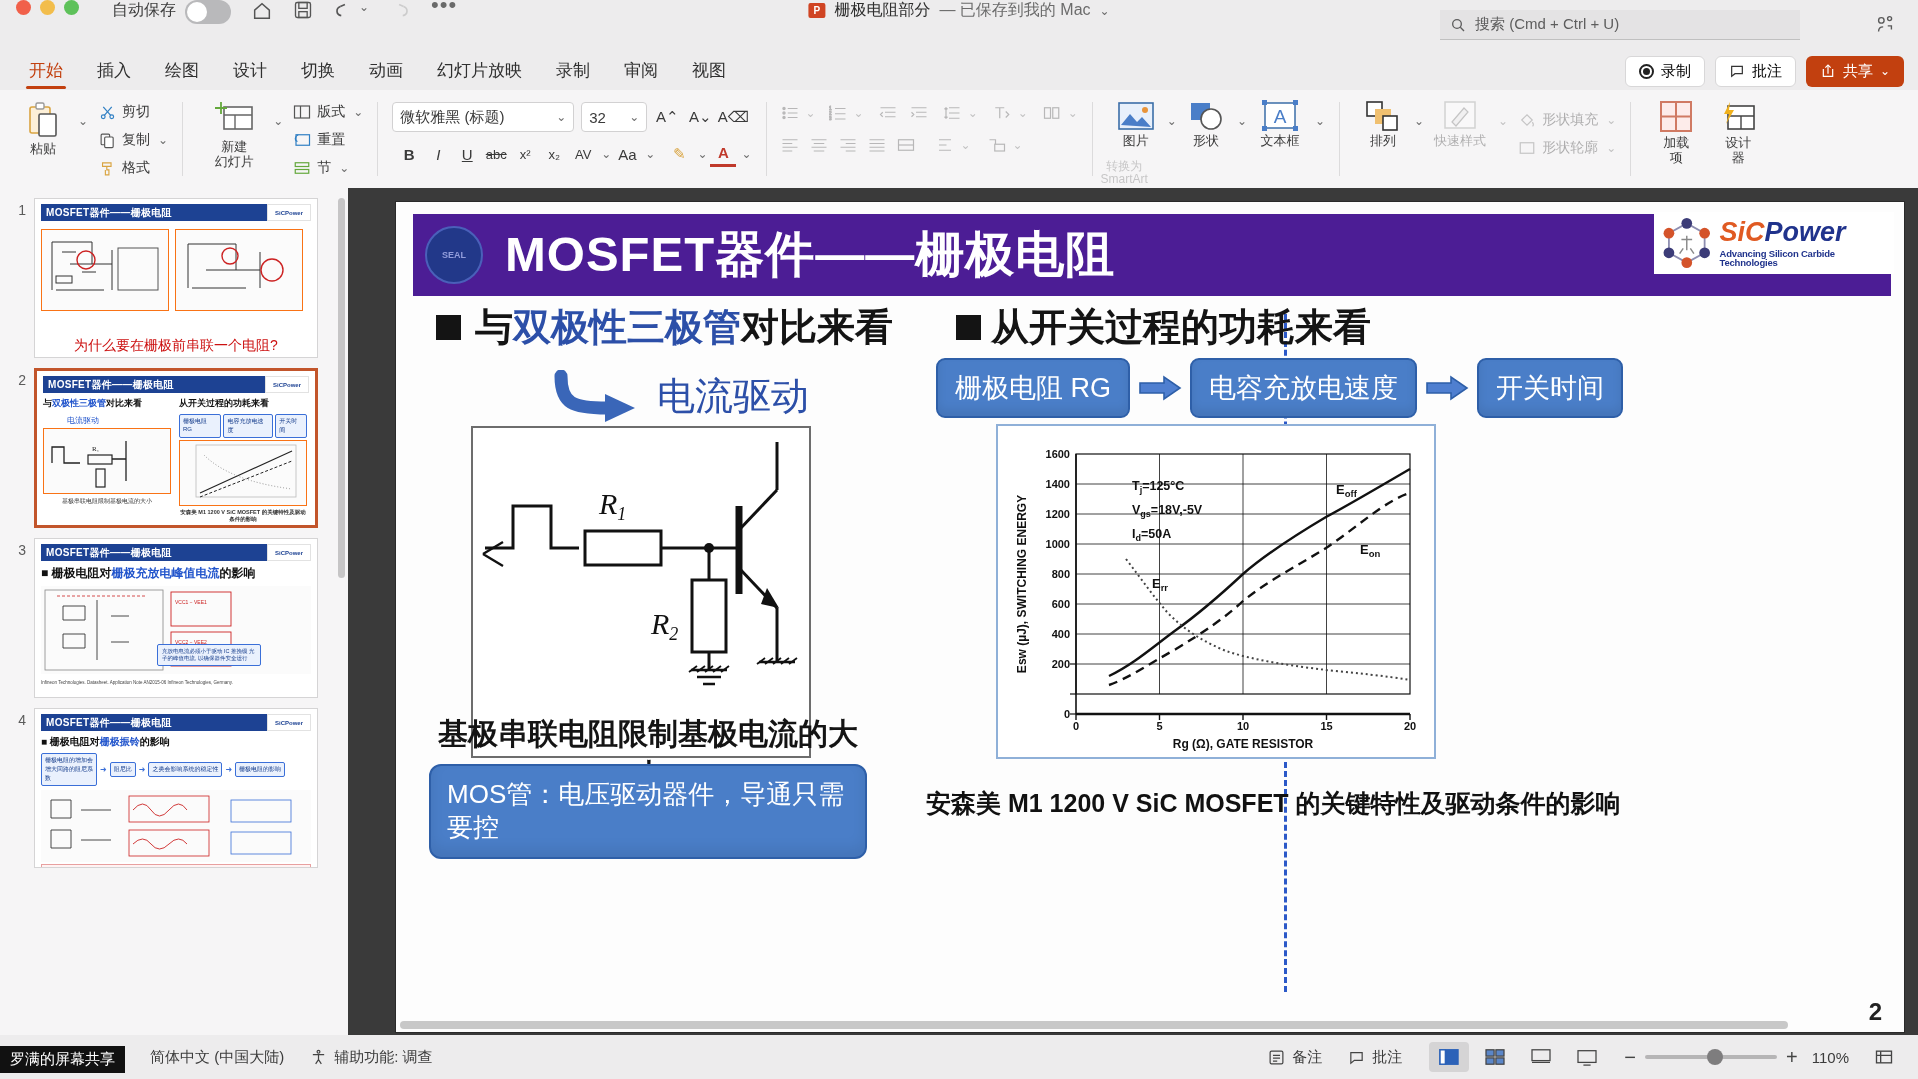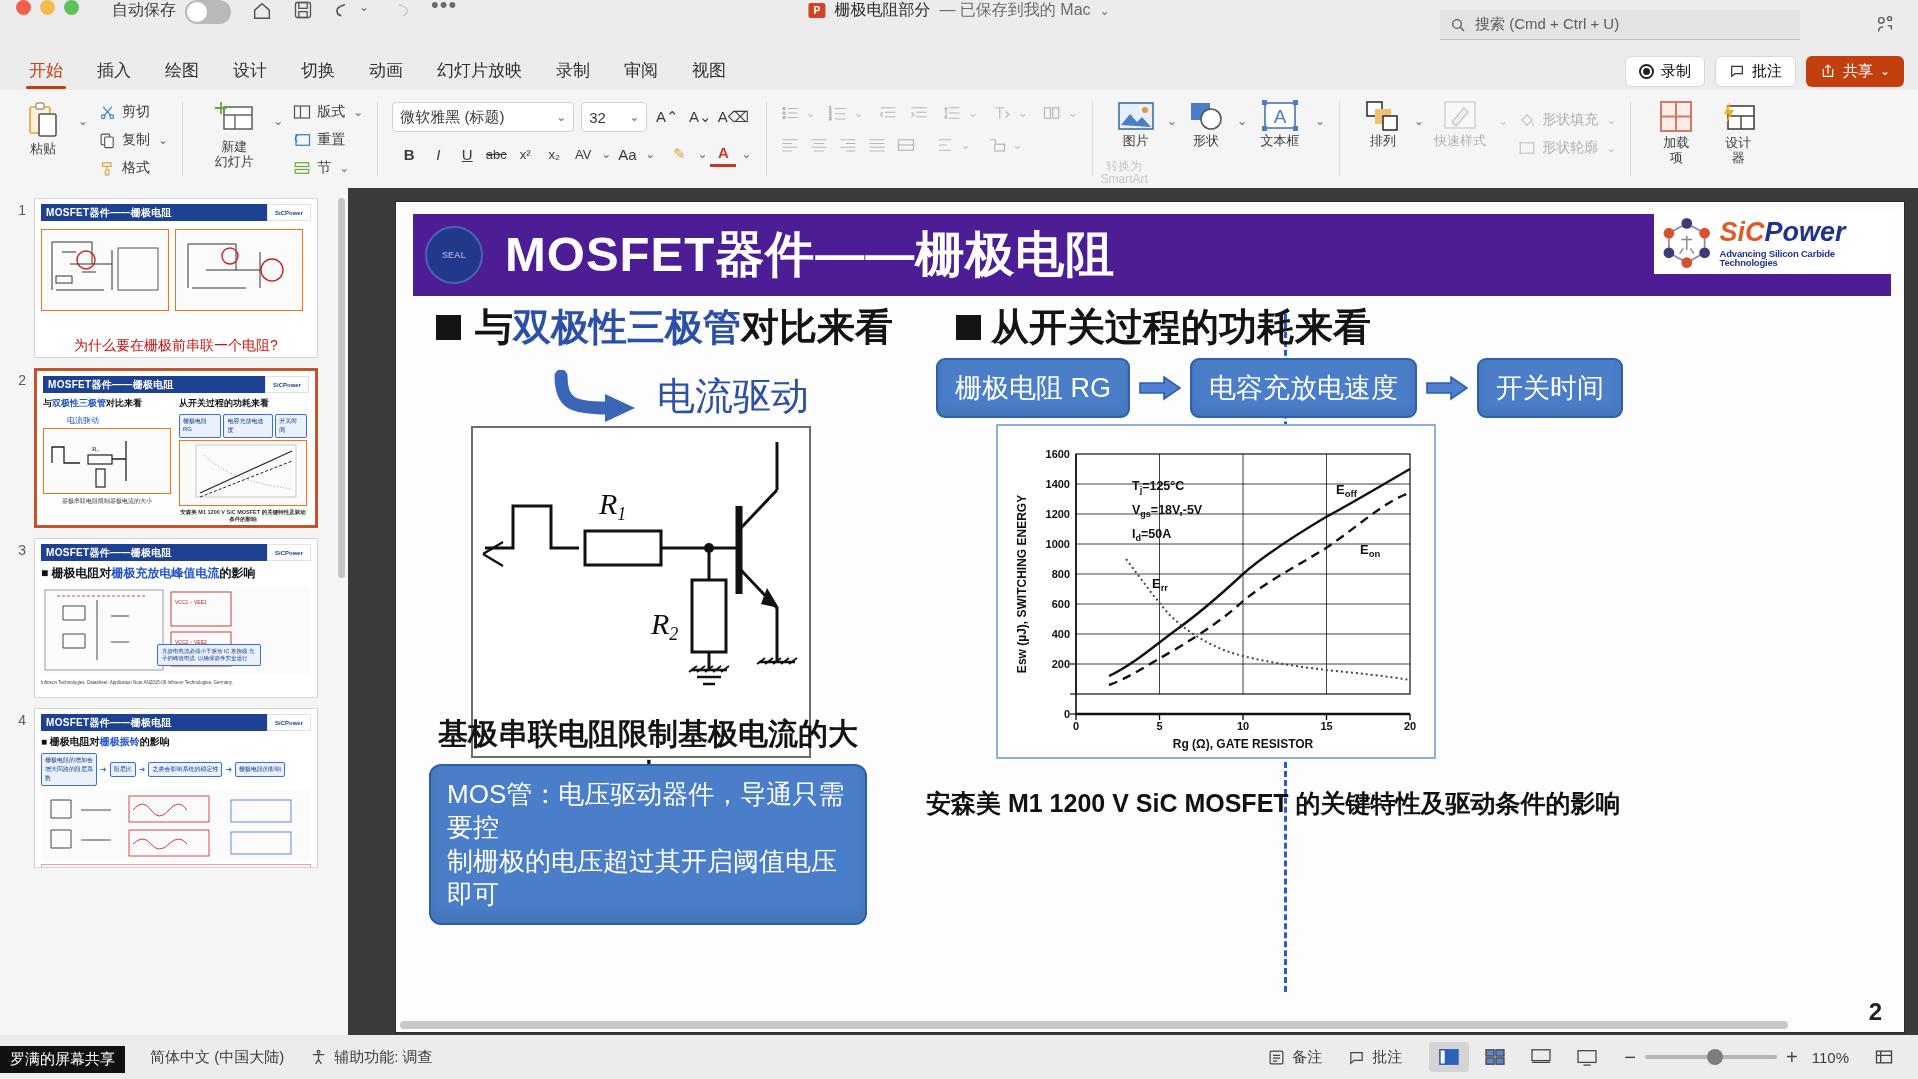--- a/index.html
+++ b/index.html
@@ -897,21 +897,20 @@
 
           <text x="126" y="86" font-size="30" font-style="italic" font-family="Liberation Serif" fill="#111"><tspan>R</tspan><tspan font-size="18" dy="6">1</tspan></text>
           <text x="178" y="206" font-size="30" font-style="italic" font-family="Liberation Serif" fill="#111"><tspan>R</tspan><tspan font-size="18" dy="6">2</tspan></text>
         </svg>
       </div>
 
       <div class="cap-text">基极串联电阻限制基极电流的大小</div>
 
       <div class="blue-note">
         <div>MOS管：电压驱动器件，导通只需要控</div>
-        <div>制栅极的电压超过其开启阈值电压即可</div>
       </div>
 
       <div class="right-head h-bullet">
         <span class="sq tight"></span>
         <span class="h-text">从开关过程的功耗来看</span>
       </div>
 
       <div class="flow">
         <div class="fbox">栅极电阻 RG</div>
         <svg class="farrow" viewBox="0 0 44 26">

